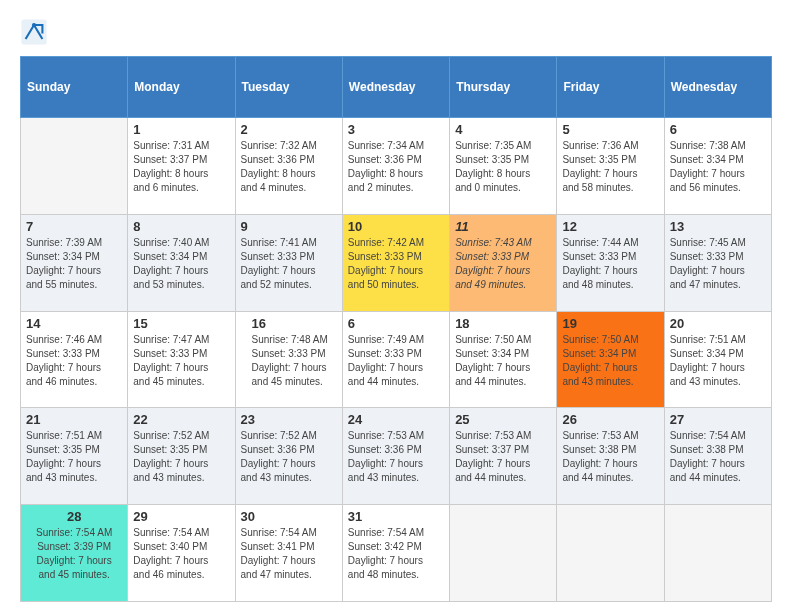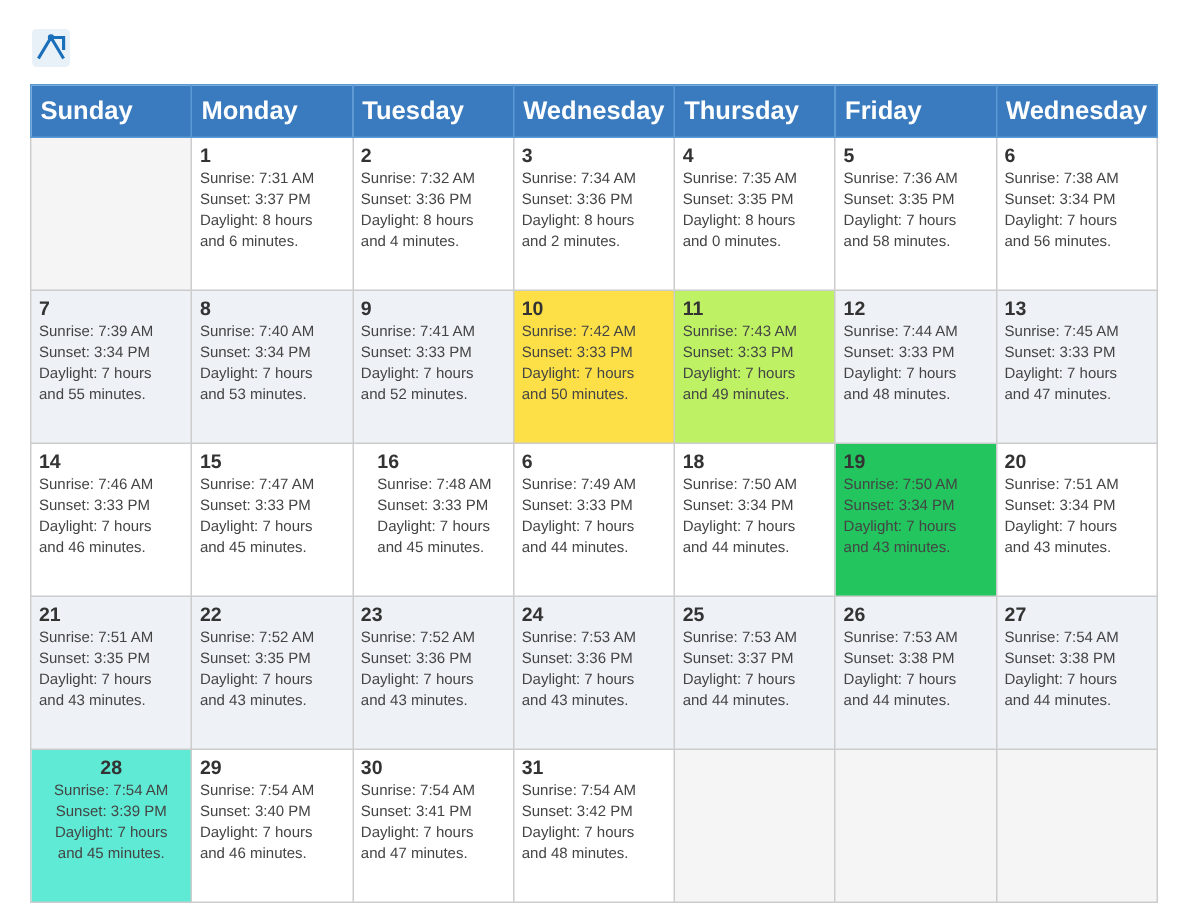--- a/index.html
+++ b/index.html
@@ -55,22 +55,22 @@
       flex: 1;
       border: 1px solid #ccc;
       border-collapse: collapse;
       width: 100%;
       table-layout: fixed;
     }
     .calendar th {
       background-color: #3a7bbf;
       color: white;
       text-align: left;
-      padding: 7px 6px;
-      font-size: 17px;
+      padding: 23px 6px;
+      font-size: 12px;
       font-weight: bold;
       border: 1px solid #5a9ad4;
     }
     .calendar td {
       border: 1px solid #ccc;
       vertical-align: top;
       padding: 4px 5px;
       font-size: 10.5px;
       color: #333;
       height: 88px;
@@ -173,21 +173,21 @@
             <div class="day-info">Sunrise: 7:40 AM<br>Sunset: 3:34 PM<br>Daylight: 7 hours<br>and 53 minutes.</div>
           </td>
           <td style="background-color: rgb(238, 242, 247);">
             <div class="day-number">9</div>
             <div class="day-info">Sunrise: 7:41 AM<br>Sunset: 3:33 PM<br>Daylight: 7 hours<br>and 52 minutes.</div>
           </td>
           <td style="background-color: #fde047;">
             <div class="day-number">10</div>
             <div class="day-info">Sunrise: 7:42 AM<br>Sunset: 3:33 PM<br>Daylight: 7 hours<br>and 50 minutes.</div>
           </td>
-          <td style="background-color: #bef264;">
+          <td style="background-color: #fdba74; font-style: italic;">
             <div class="day-number">11</div>
             <div class="day-info">Sunrise: 7:43 AM<br>Sunset: 3:33 PM<br>Daylight: 7 hours<br>and 49 minutes.</div>
           </td>
           <td style="background-color: rgb(238, 242, 247);">
             <div class="day-number">12</div>
             <div class="day-info">Sunrise: 7:44 AM<br>Sunset: 3:33 PM<br>Daylight: 7 hours<br>and 48 minutes.</div>
           </td>
           <td style="background-color: rgb(238, 242, 247);">
             <div class="day-number">13</div>
             <div class="day-info">Sunrise: 7:45 AM<br>Sunset: 3:33 PM<br>Daylight: 7 hours<br>and 47 minutes.</div>
@@ -207,21 +207,21 @@
             <div class="day-info">Sunrise: 7:48 AM<br>Sunset: 3:33 PM<br>Daylight: 7 hours<br>and 45 minutes.</div>
           </td>
           <td style="background-color: rgb(255, 255, 255);">
             <div class="day-number">6</div>
             <div class="day-info">Sunrise: 7:49 AM<br>Sunset: 3:33 PM<br>Daylight: 7 hours<br>and 44 minutes.</div>
           </td>
           <td style="background-color: rgb(255, 255, 255);">
             <div class="day-number">18</div>
             <div class="day-info">Sunrise: 7:50 AM<br>Sunset: 3:34 PM<br>Daylight: 7 hours<br>and 44 minutes.</div>
           </td>
-          <td style="background-color: #22c55e;">
+          <td style="background-color: #f97316;">
             <div class="day-number">19</div>
             <div class="day-info">Sunrise: 7:50 AM<br>Sunset: 3:34 PM<br>Daylight: 7 hours<br>and 43 minutes.</div>
           </td>
           <td style="background-color: rgb(255, 255, 255);">
             <div class="day-number">20</div>
             <div class="day-info">Sunrise: 7:51 AM<br>Sunset: 3:34 PM<br>Daylight: 7 hours<br>and 43 minutes.</div>
           </td>
         </tr>
         <tr class="week-row">
           <td style="background-color: rgb(238, 242, 247);">

